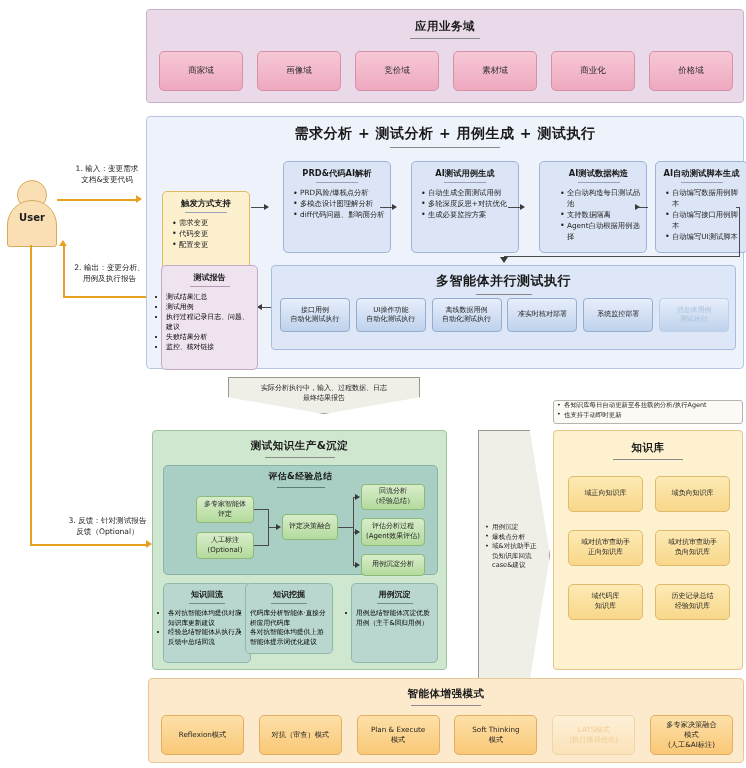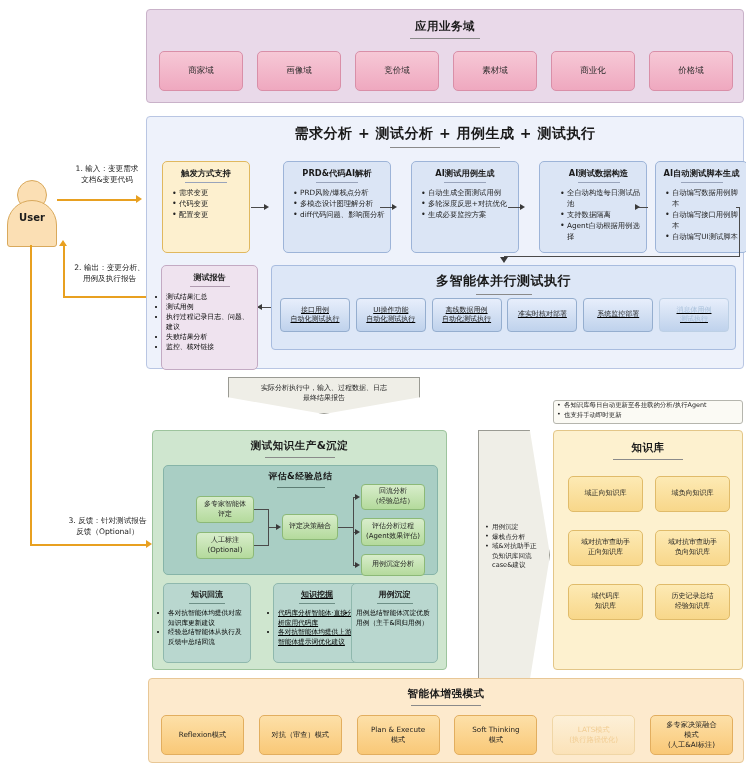--- a/index.html
+++ b/index.html
@@ -63,36 +63,36 @@
   .stage-rule { width: 42px; height: 1px; background: #99a4bb; margin: 3px auto 5px; }
   .stage ul { list-style: none; padding-left: 3px; }
   .stage li {
     font-size: 7.3px; color: #232323; line-height: 1.5;
     padding-left: 8px; position: relative;
   }
   .stage li::before {
     content: "•"; position: absolute; left: 1px; top: -0.5px; font-size: 8px;
   }
 
-  #stage-trigger  { left: 15px;  width: 88px;  height: 92px; }
+  #stage-trigger  { left: 15px;  width: 88px;  height: 92px; margin-top: 30px; }
   #stage-prd      { left: 124px; width: 108px; height: 92px; }
   #stage-case     { left: 252px; width: 108px; height: 92px; }
   #stage-data     { left: 380px; width: 108px; height: 92px; padding-left: 16px; }
   #stage-script   { left: 496px; width: 93px;  height: 92px; }
 
   
   #exec-panel {
     position: absolute; left: 124px; top: 148px; width: 465px; height: 85px;
     background: #dde7f7; border: 1px solid #a8bcdf; border-radius: 4px;
   }
   #exec-panel .panel-title { font-size: 13px; margin-top: 6px; }
   #exec-panel .title-rule { width: 56px; }
   .exec-row {
     position: absolute; left: 8px; top: 32px; width: 449px;
-    display: flex; justify-content: space-between; text-decoration: underline;
+    display: flex; justify-content: space-between;
   }
   .exec-chip {
     width: 70px; height: 34px;
     background: linear-gradient(180deg,#e7eefb 0%, #bfd2ec 100%);
     border: 1px solid #95aecf; border-radius: 4px;
     display: flex; align-items: center; justify-content: center;
     text-align: center; font-size: 7px; line-height: 1.35; color: #1e1e1e;
   }
   .exec-chip.faded { color: #a9c0da; border-color: #bdd0e5; }
 
@@ -213,21 +213,21 @@
 
   .kcard {
     position: absolute; top: 152px;
     background: #b9d7cf; border: 1px solid #8fb8ad; border-radius: 5px;
     padding: 5px 4px 4px;
   }
   .kcard .stage-head { font-size: 8px; }
   .kcard .stage-rule { width: 36px; background: #6d8f86; }
   .kcard li { font-size: 6.7px; line-height: 1.45; }
   #kcard-reflow { left: 10px;  width: 88px; height: 80px; }
-  #kcard-mining { left: 120px; width: 88px; height: 80px; text-decoration: underline; }
+  #kcard-mining { left: 92px; width: 88px; height: 71px; }
   #kcard-case   { left: 198px; width: 87px; height: 80px; }
 
   
   #kb-note {
     position: absolute; left: 553px; top: 400px; width: 190px; height: 24px;
     background: #fbfaf4; border: 1px solid #b5b5ad; border-radius: 3px;
     padding: 0 3px;
   }
   #kb-note ul { list-style: none; }
   #kb-note li {

